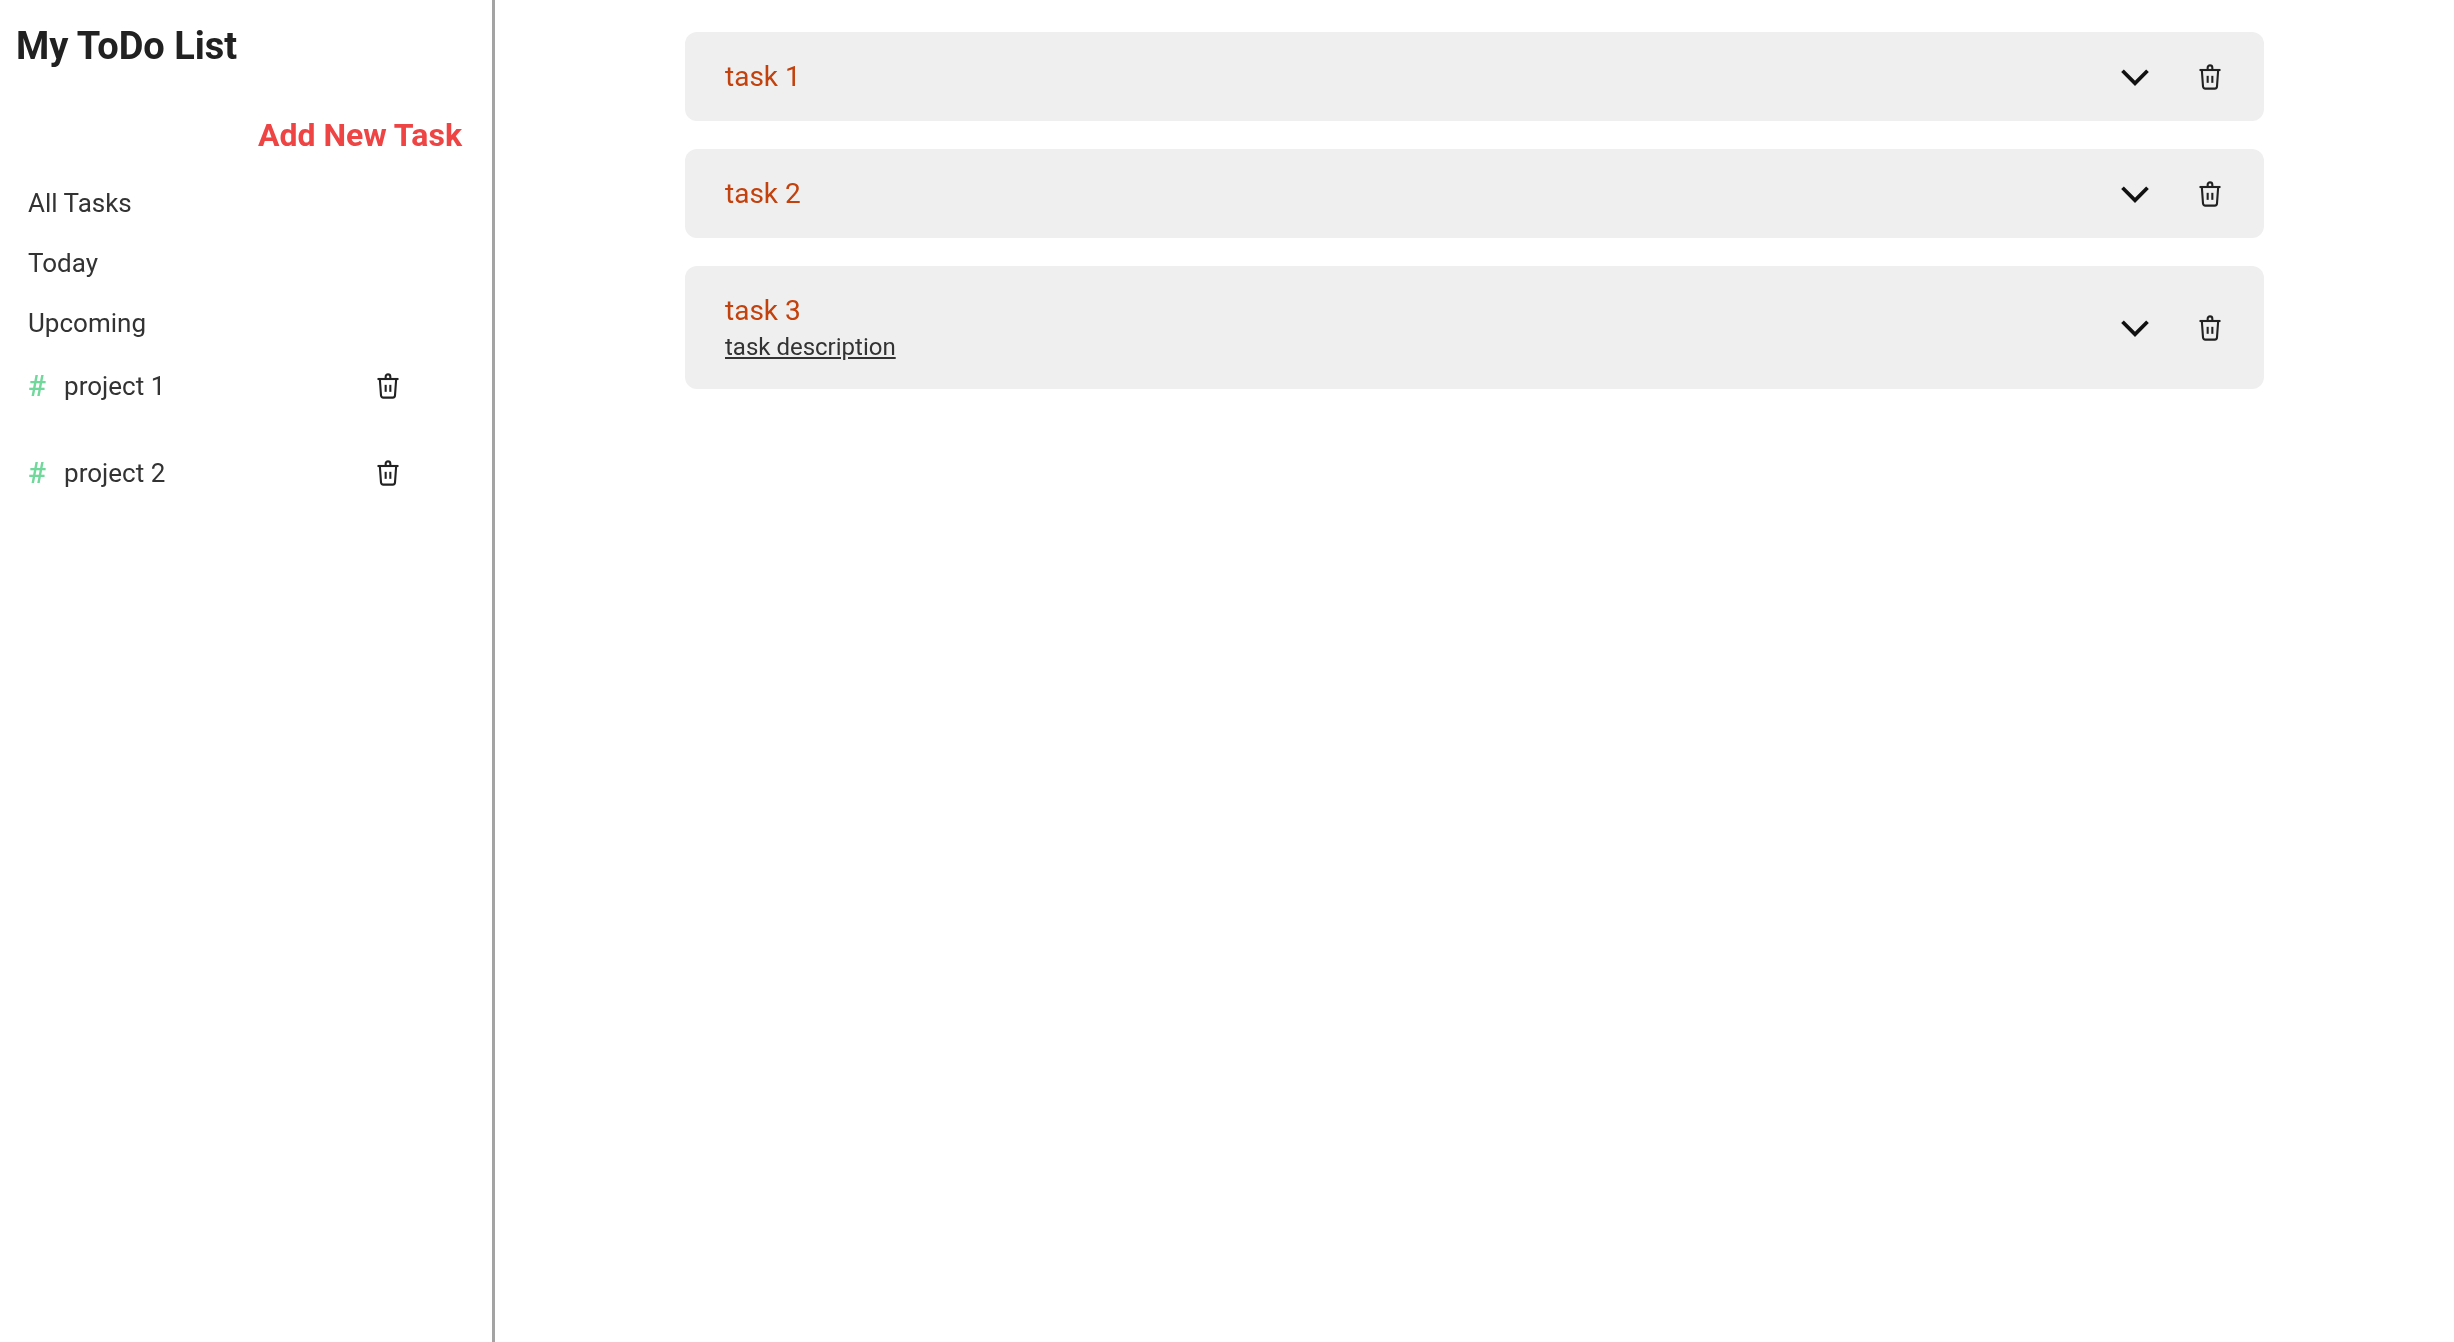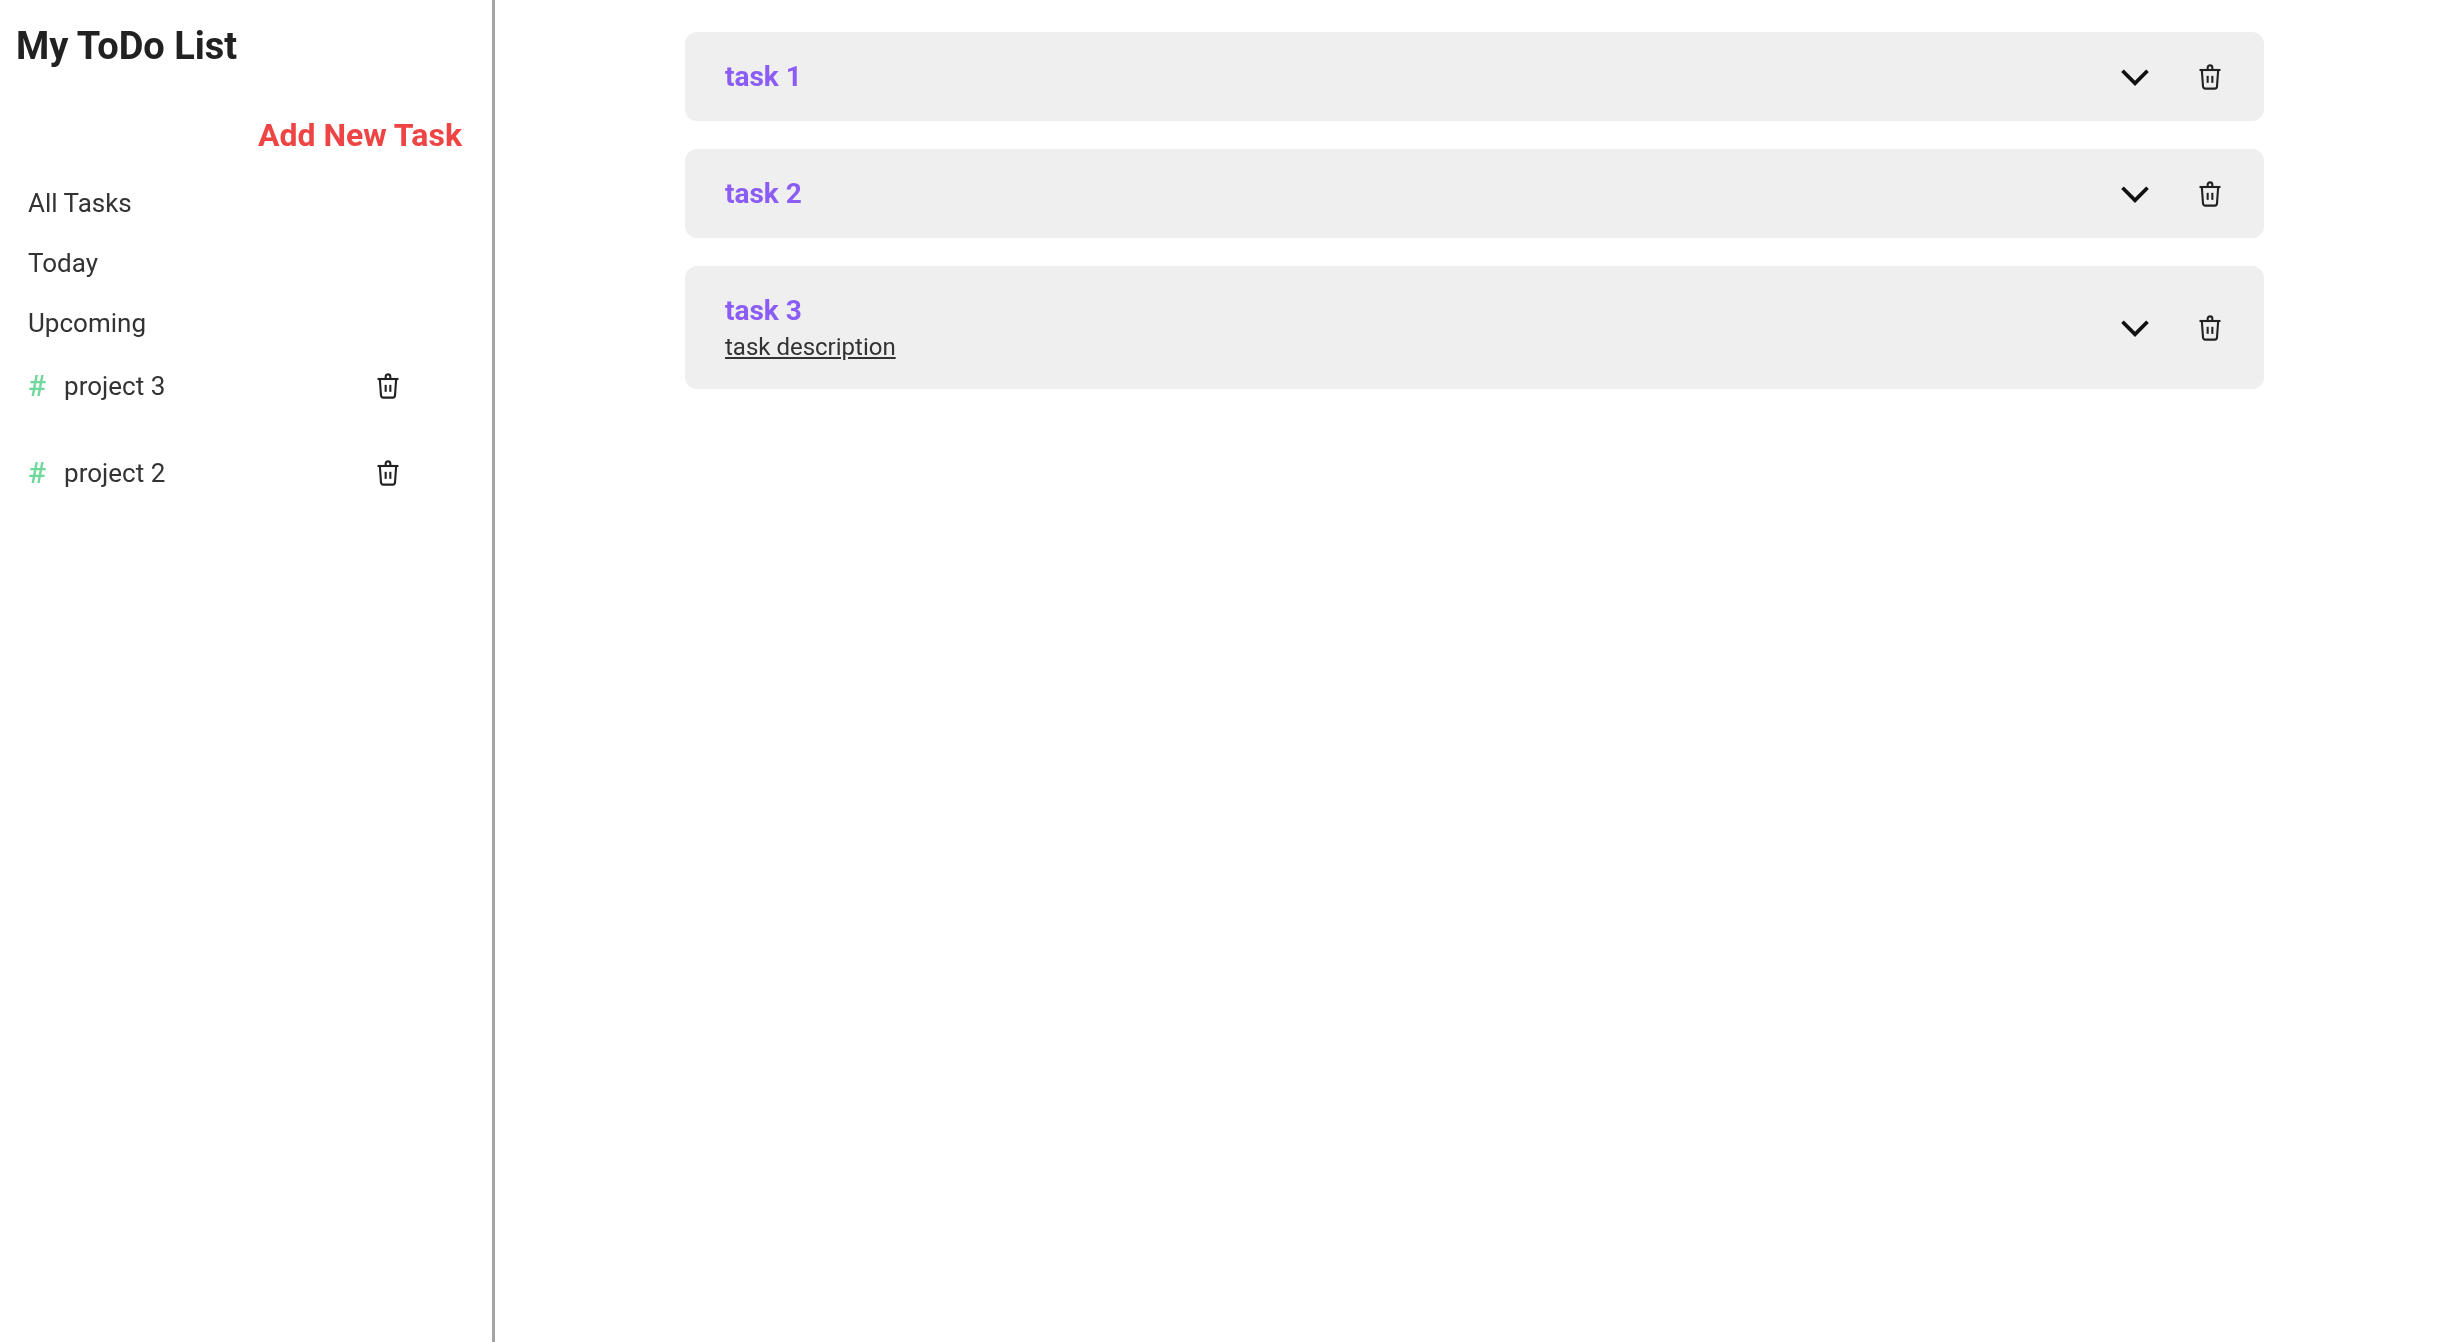--- a/index.html
+++ b/index.html
@@ -142,22 +142,22 @@
       justify-content: space-between;
     }
 
     .task-text {
       display: flex;
       flex-direction: column;
     }
 
     .task-title {
       font-size: 28px;
-      font-weight: 700;
-      color: #8b5cf6;
+      font-weight: 400;
+      color: #c2410c;
     }
 
     .task-desc {
       font-size: 24px;
       font-weight: 400;
       color: #333;
       margin-top: 6px;
       text-decoration: underline;
     }
 
@@ -194,21 +194,21 @@
   <div class="nav-item">All Tasks</div>
 
   <div class="nav-item">Today</div>
 
   <div class="nav-item">Upcoming</div>
 
 
   <div class="project-row">
     <div class="project-left">
       <span class="hash">#</span>
-      <span class="project-name">project 3</span>
+      <span class="project-name">project 1</span>
     </div>
     <div class="trash-btn">
       <svg viewBox="0 0 24 24">
         <polyline points="3 6 5 6 21 6"></polyline>
         <path d="M19 6l-1 14a2 2 0 0 1-2 2H8a2 2 0 0 1-2-2L5 6"></path>
         <path d="M10 6V4a2 2 0 0 1 2-2h0a2 2 0 0 1 2 2v2"></path>
         <line x1="10" y1="11" x2="10" y2="17"></line>
         <line x1="14" y1="11" x2="14" y2="17"></line>
       </svg>
     </div>

